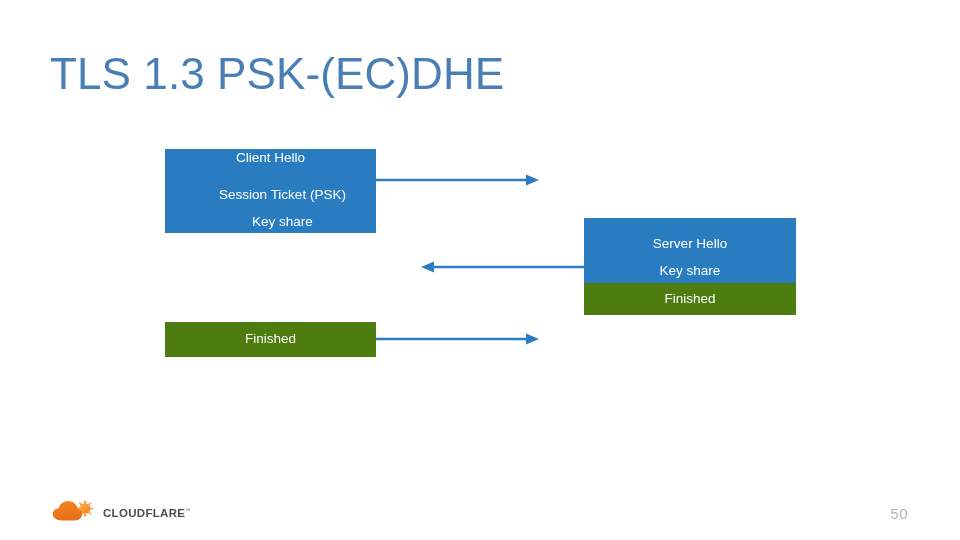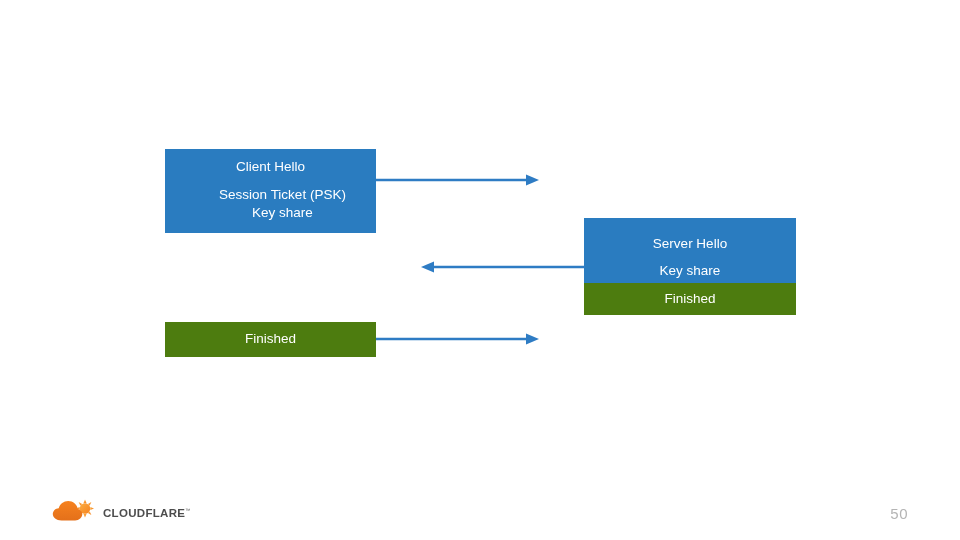--- a/index.html
+++ b/index.html
@@ -60,21 +60,21 @@
   .box-green { background: #4d7c0f; align-items: center; }
 
   .msg-line { display: block; text-align: center; }
 
   
   #client-box {
     left: 165px;
     top: 149px;
     width: 211px;
     height: 84px;
-    justify-content: center;
+    justify-content: space-between;
     padding-top: 2px;
   }
   #client-box .msg-line.primary { margin-bottom: 14px; }
   #client-box .msg-line.sub     { margin-bottom: 4px; margin-left: 24px; }
 
   
   #server-blue {
     left: 584px;
     top: 218px;
     width: 212px;
@@ -139,20 +139,21 @@
     font-size: 15px;
     color: #b4b4b4;
     letter-spacing: 0.5px;
   }
 </style>
 </head>
 <body>
 
 <div id="slide">
 
+  <div class="slide-title">TLS 1.3 PSK-(EC)DHE</div>
 
 
   <div class="msg-box box-blue" id="client-box">
     <span class="msg-line primary">Client Hello</span>
     <span class="msg-line sub">Session Ticket (PSK)</span>
     <span class="msg-line sub">Key share</span>
   </div>
 
   <div class="arrow" id="arrow-1" style="left:376px; top:173px; width:164px;">
     <svg width="164" height="14" viewBox="0 0 164 14">

